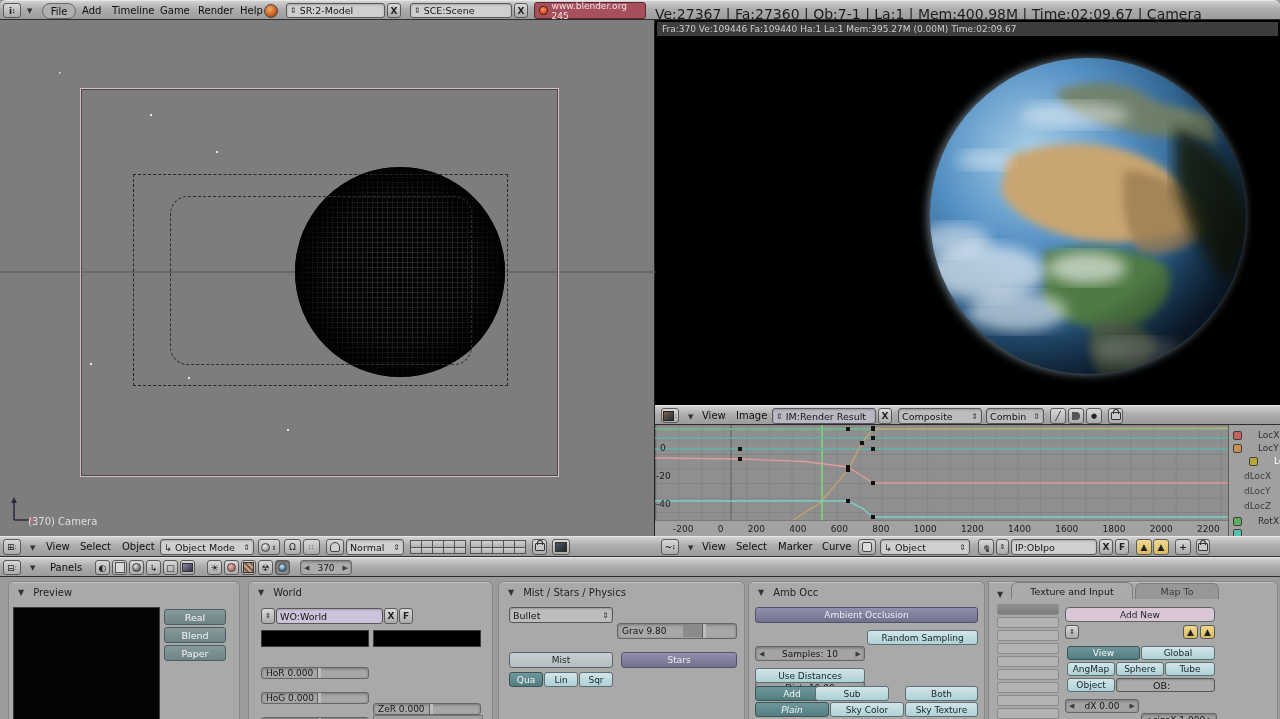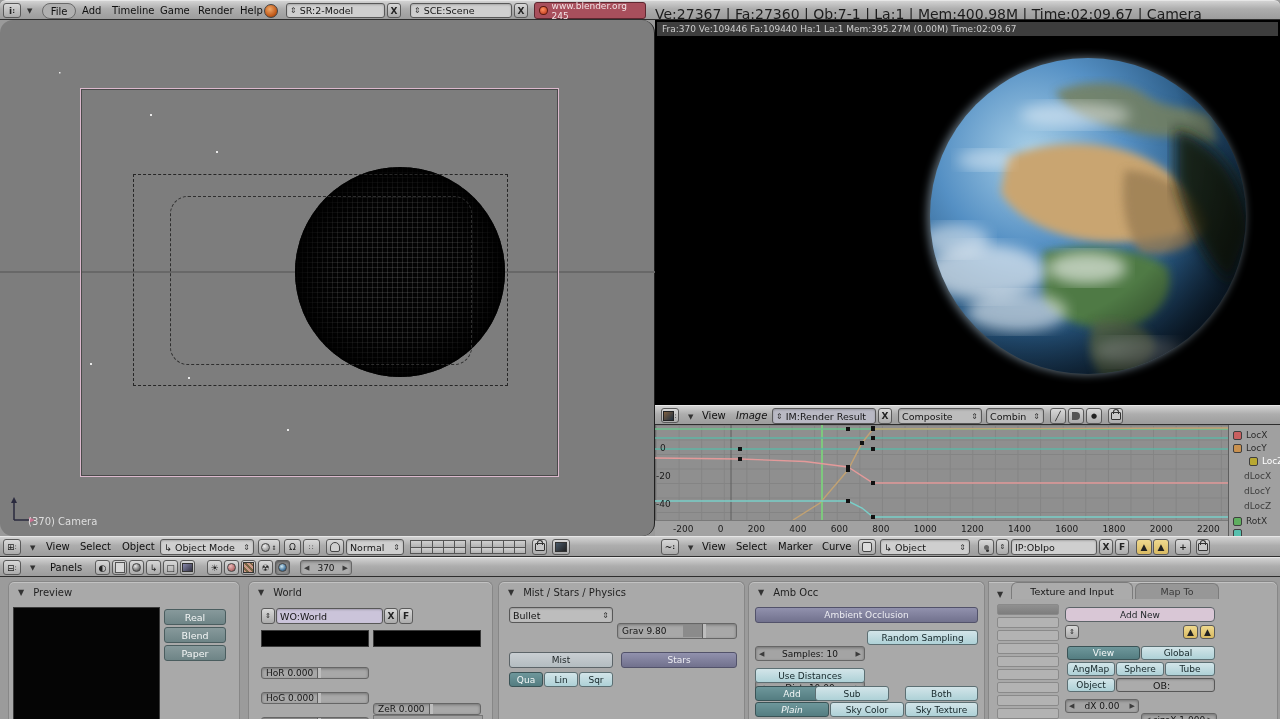--- a/index.html
+++ b/index.html
@@ -36,21 +36,21 @@
   .panel{background:#a9a9a9;border:1px solid #878787;border-bottom:none;border-radius:6px 6px 0 0;
          box-shadow:inset 0 1px 0 #c2c2c2;box-sizing:border-box;}
   .ptitle{display:flex;align-items:center;gap:9px;padding:5px 0 0 9px;font-size:10px;color:#1f1f1f;}
   .tri{font-size:8px;color:#333;}
   .swatch{border:1px solid #3a3a3a;box-sizing:border-box;background:#000;}
   #ipo-graph{background-color:#8f8f8f;
      background-image:linear-gradient(#848484 1px,transparent 1px),
                       linear-gradient(90deg,#848484 1px,transparent 1px);
      background-size:22.6px 14.5px;border-left:1px solid #6a6a6a;}
   .tick{font-size:9px;color:#1c1c1c;}
-  .chan{font-size:9px;color:#2c2c2c;display:flex;align-items:center;gap:4px;}
+  .chan{font-size:9px;color:#2c2c2c;display:flex;align-items:center;gap:16px;}
   .chan .csw{width:9px;height:9px;border-radius:2px;border:1px solid #3f3f3f;box-sizing:border-box;}
   .lock{width:8px;height:6px;border:1px solid #333;border-radius:1px;position:relative;background:#c9c9c9;}
   .lock:before{content:"";position:absolute;left:1px;top:-4px;width:4px;height:4px;border:1px solid #333;
                border-bottom:none;border-radius:3px 3px 0 0;}
   .minigrid{display:grid;grid-template-columns:repeat(5,1fr);grid-template-rows:repeat(2,1fr);
             border:1px solid #555;background:#555;gap:1px;box-sizing:border-box;}
   .minigrid span{background:linear-gradient(#d0d0d0,#b2b2b2);}
   .ball{border-radius:50%;box-sizing:border-box;border:1px solid #444;}
   .tab{position:absolute;display:flex;align-items:center;justify-content:center;font-size:9.5px;
        border:1px solid #7c7c7c;border-bottom:none;border-radius:6px 6px 0 0;box-sizing:border-box;}
@@ -89,21 +89,21 @@
         <span>SCE:Scene</span>
       </div>
     <div class="abs ibtn" style="left:514px;top:2px;width:14px;height:15px;font-weight:bold;">X</div>
     <div class="abs" style="left: 534px; top: 1px; width: 112px; height: 17px; border: 1px solid rgb(94, 39, 48); border-radius: 3px; display: flex; align-items: center; gap: 4px; padding: 0px 4px; box-sizing: border-box; color: rgb(242, 227, 229); font-size: 9px; background: rgb(168, 79, 92);">
       <span class="ball" style="width:9px;height:9px;display:inline-block;background:radial-gradient(circle at 40% 35%,#ff9060,#b93015);border-color:#5c1a10;"></span>
       <span>www.blender.org 245</span>
     </div>
     <span class="abs" style="left:655px;top:5px;font-size:14px;color:#1c1c1c;">Ve:27367 | Fa:27360 | Ob:7-1 | La:1  | Mem:400.98M  | Time:02:09.67 | Camera</span>
   </div>
 
-  <div class="abs" style="left:0;top:20px;width:655px;height:516px;background:#7d7d7d;border-right:1px solid #1f1f1f;box-sizing:border-box;border-radius:13px;">
+  <div class="abs" style="left:0;top:20px;width:655px;height:516px;background:#7d7d7d;border-right:1px solid #1f1f1f;box-sizing:border-box;">
     <svg class="abs" style="left:0;top:0;" width="655" height="516">
       <defs>
         <pattern id="wire" width="5" height="5" patternUnits="userSpaceOnUse">
           <rect width="5" height="5" fill="#050505"></rect>
           <path d="M0,2.5H5M2.5,0V5" stroke="rgba(210,210,210,0.26)" stroke-width="0.7"></path>
         </pattern>
         <radialGradient id="sphDark" cx="50%" cy="50%" r="50%">
           <stop offset="0%" stop-color="rgba(0,0,0,0.15)"></stop>
           <stop offset="62%" stop-color="rgba(0,0,0,0.35)"></stop>
           <stop offset="92%" stop-color="rgba(0,0,0,0.8)"></stop>
@@ -244,21 +244,21 @@
     </div>
   </div>
 
   <div class="abs hdr" style="left:655px;top:405px;width:625px;height:20px;">
     <div class="abs ibtn" style="left:6px;top:2px;width:18px;height:15px;">
         <span style="width:9px;height:8px;background:linear-gradient(135deg,#806040,#203040);border:1px solid #222;"></span>
         <span style="font-size:7px;">:</span>
       </div>
     <span class="abs" style="left:33px;top:7px;font-size:7px;color:#333;">▼</span>
     <span class="abs menu" style="left:47px;top:4px;">View</span>
-    <span class="abs menu" style="left:81px;top:4px;font-style:italic;">Image</span>
+    <span class="abs menu" style="left:81px;top:4px;">Image</span>
     <div class="abs fld" style="left:117px;top:2px;width:104px;height:16px;background:#b9b9c4;">
         <span class="ud">⇕</span>
         <span>IM:Render Result</span>
       </div>
     <div class="abs ibtn" style="left:223px;top:2px;width:14px;height:16px;font-weight:bold;">X</div>
     <div class="abs fld" style="left:243px;top:2px;width:84px;height:16px;background:#bdbdbd;">
         <span>Composite</span>
         <span class="ud" style="margin-left:auto;">⇕</span>
       </div>
     <div class="abs fld" style="left:331px;top:2px;width:58px;height:16px;background:#bdbdbd;">

